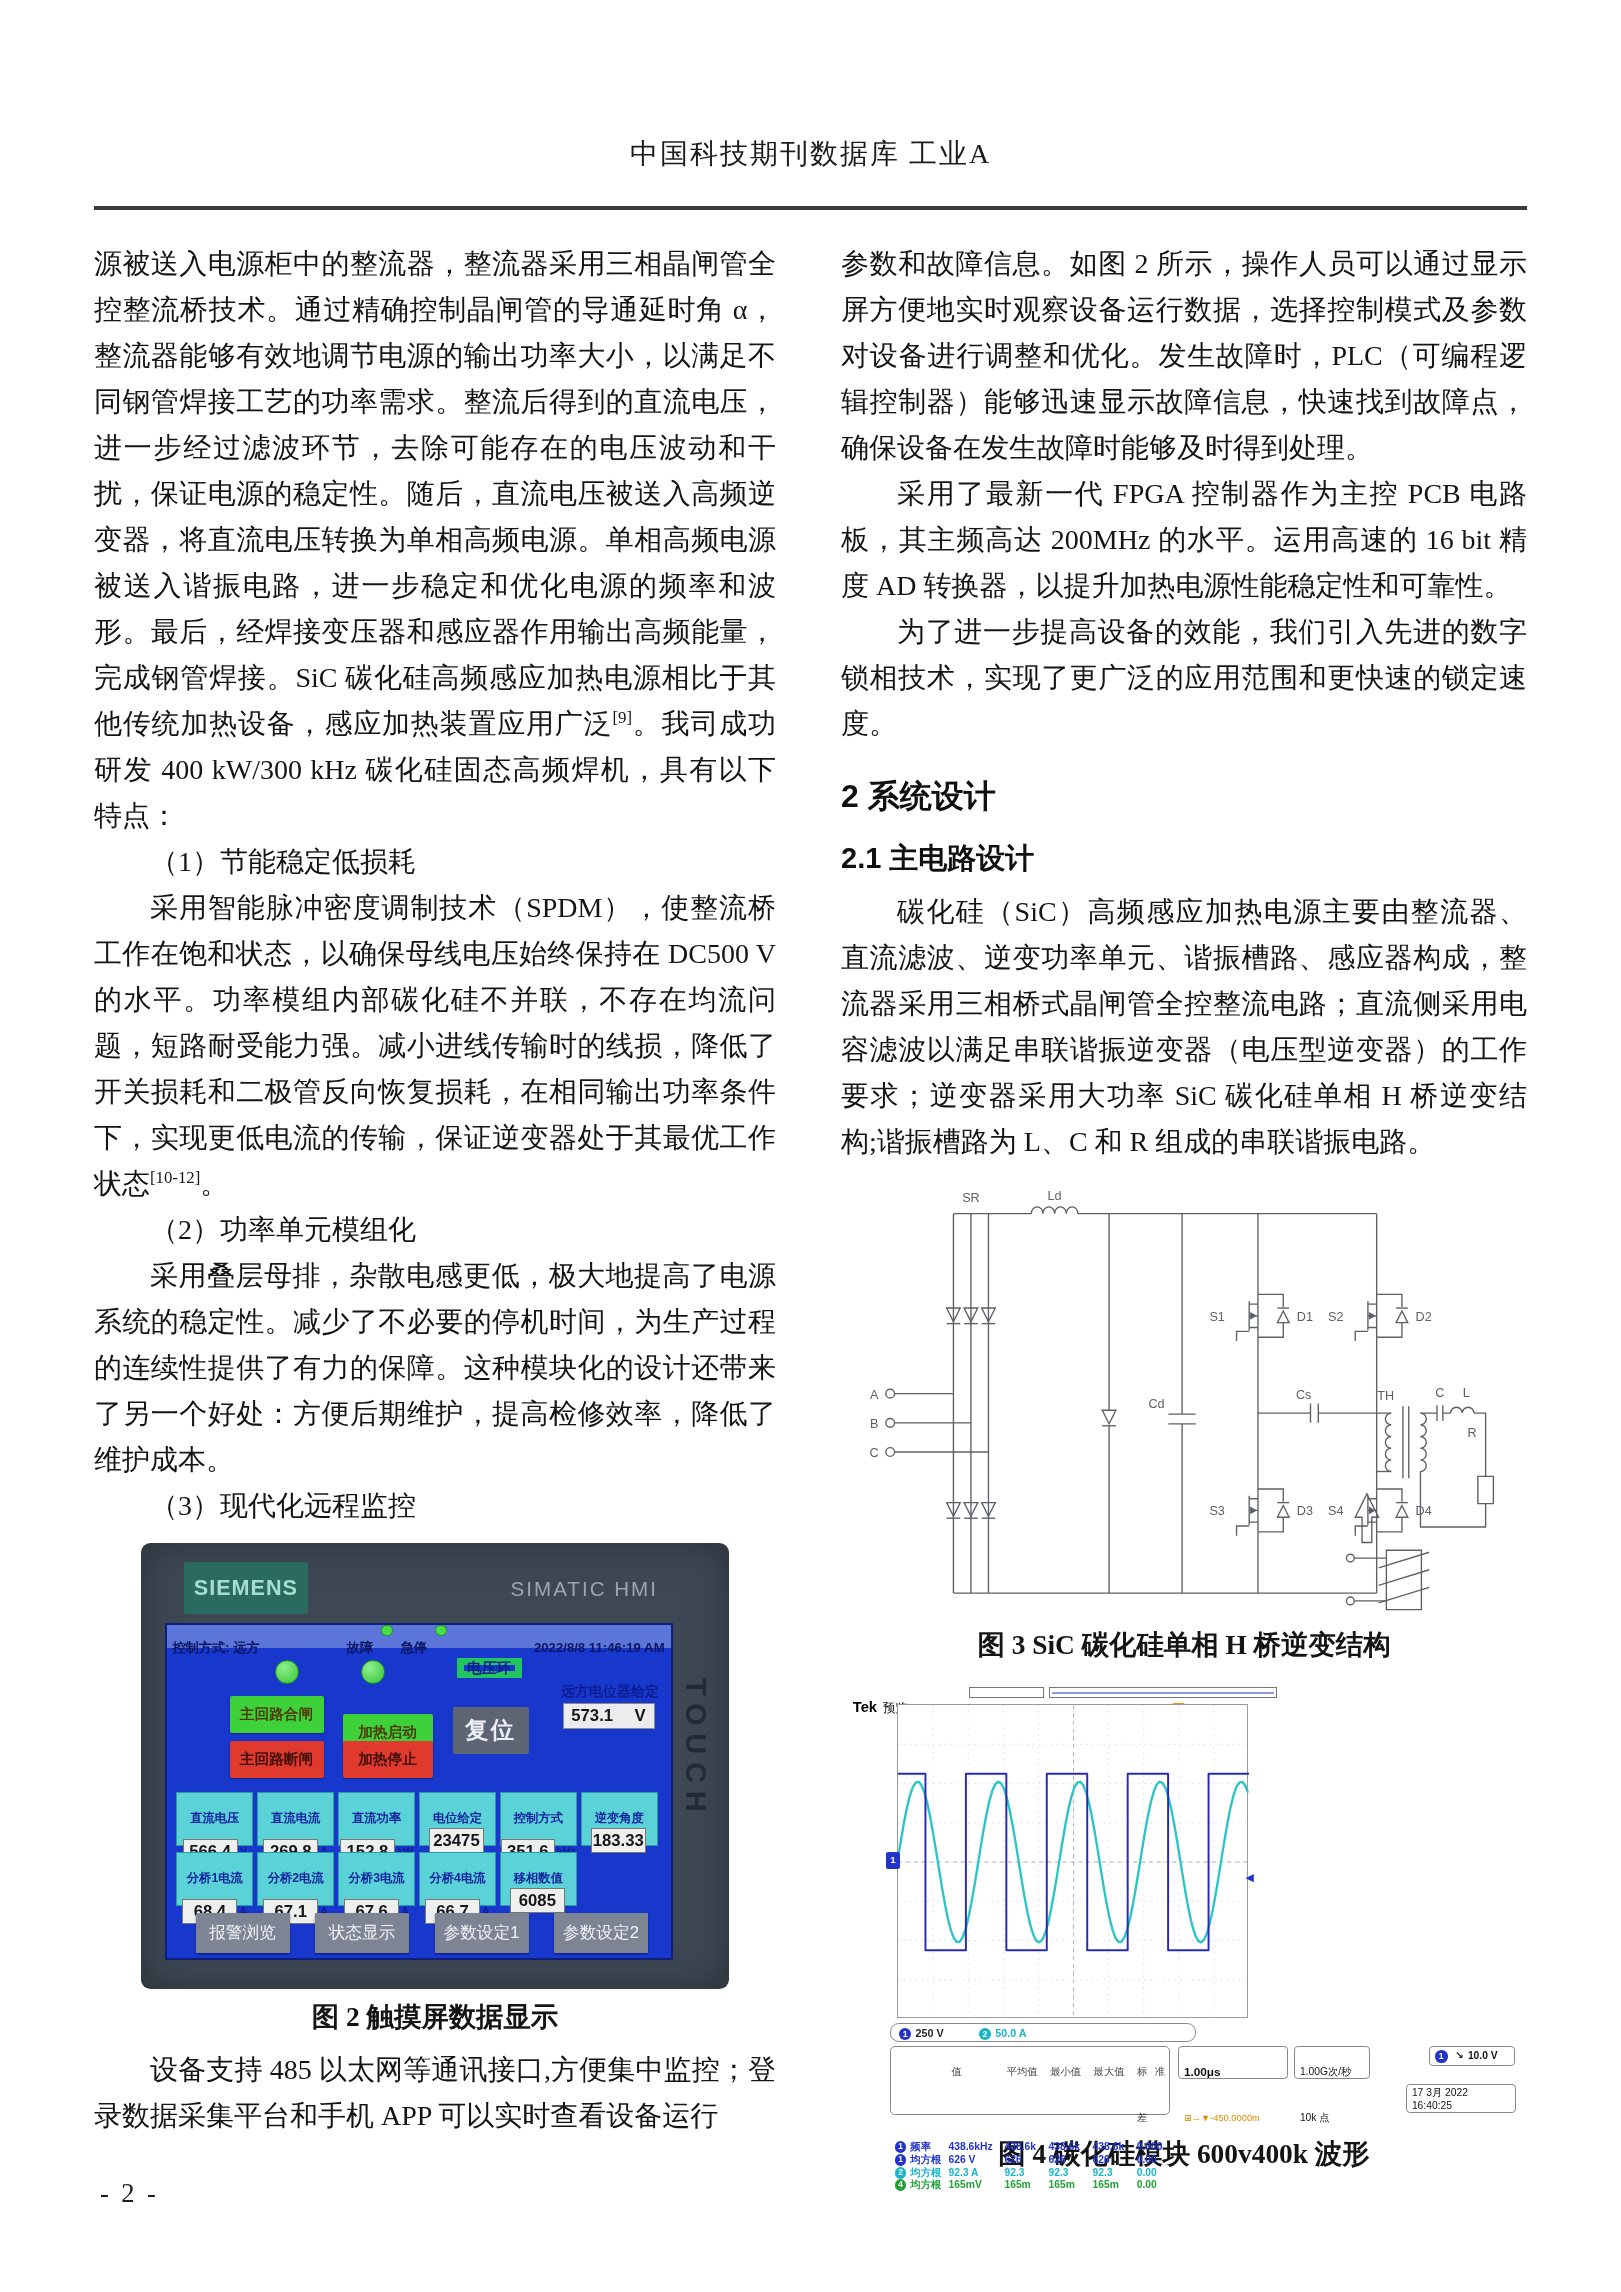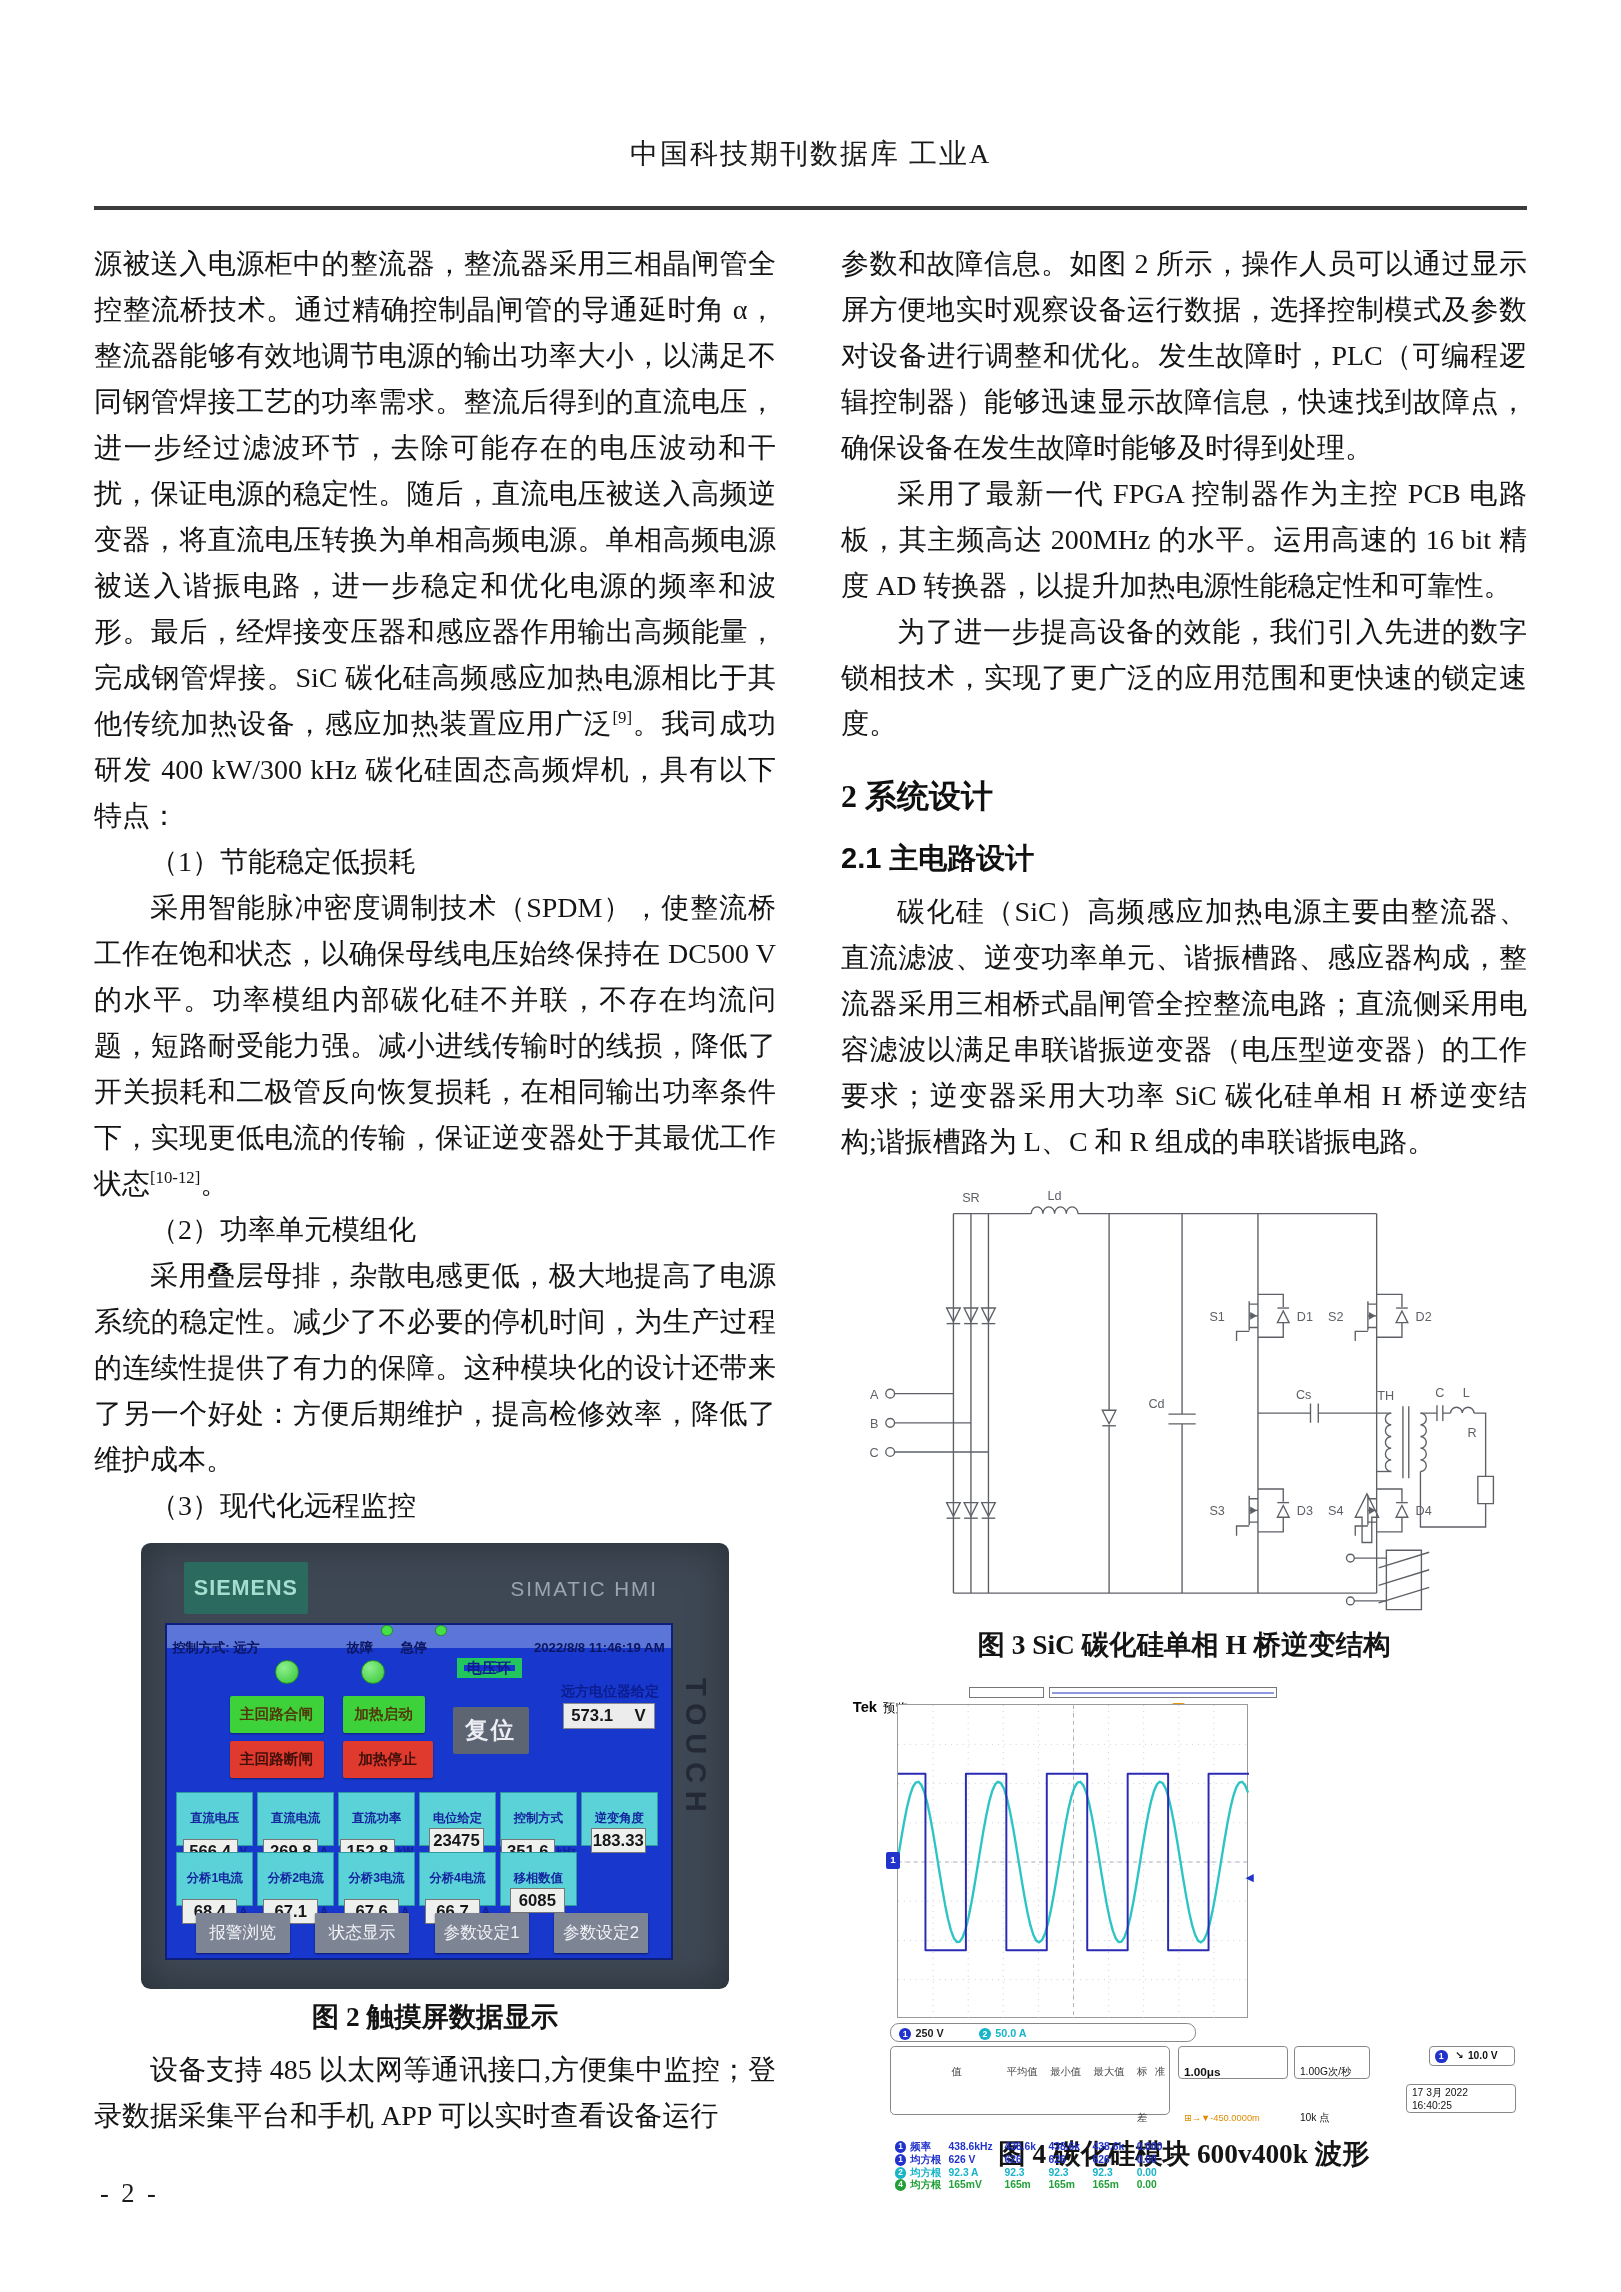--- a/index.html
+++ b/index.html
@@ -10,21 +10,21 @@
   .hdr{position:absolute;top:135px;left:0;width:100%;text-align:center;font-size:28px;letter-spacing:2px;color:#1b1b1b}
   .hdr-rule{position:absolute;top:206px;left:94px;width:1433px;height:3.9px;background:#3c3c3c}
   .pgnum{position:absolute;left:100px;top:2178px;font-size:26.5px;letter-spacing:2.9px;color:#1b1b1b}
   
   .col{position:absolute;top:241px;width:686px;font-size:28px;line-height:46px;text-align:justify}
   .col-left{left:94px;width:682px}
   .col-right{left:841px}
   .bp{margin:0}
   .bp.ind{text-indent:2em}
   sup{vertical-align:super;font-size:0.6em;line-height:0}
-  .sec{font-family:Liberation Serif, serif;font-weight:bold;font-size:32px;line-height:1.25;
+  .sec{font-family:Liberation Sans, sans-serif;font-weight:bold;font-size:32px;line-height:1.25;
        margin:29px 0 13.7px;color:#101010;text-align:left}
   .subsec{font-family:"Liberation Sans","DejaVu Sans",sans-serif;font-weight:bold;font-size:29px;line-height:1.25;
        margin:23.5px 0 13.7px;color:#101010;text-align:left}
   .caption{text-align:center;font-weight:bold;font-size:27.4px;line-height:39px;margin:9.8px 0 9.8px;text-indent:0}
   
   .fig2{position:relative;width:588px;height:446px;margin:13.7px 0 3.9px 47px;background:#3e4854;border-radius:9.8px;
         font-family:"Liberation Sans","DejaVu Sans",sans-serif;box-shadow:inset 0 0 39px rgba(0,0,0,.35)}
   .hmi-brand{position:absolute;left:43px;top:19.6px;background:#2b6a5e;color:#a5ddd0;font-weight:bold;font-size:21.6px;
              letter-spacing:1px;padding:2.9px 9.8px;border-radius:2px}
   .hmi-product{position:absolute;right:71px;top:23.5px;color:#9aa5b0;font-size:20.6px;letter-spacing:2px}
@@ -135,21 +135,21 @@
           <span class="dot"></span>
           <span class="sp"></span>
           <span>2022/8/8 11:46:19 AM</span>
         </div>
 
         <div class="ind-dot" style="left:108px;top:35px"></div>
         <div class="ind-dot" style="left:194px;top:35px"></div>
         <div class="vloop">电压环</div>
 
         <div class="hbtn green" style="left:63px;top:71px;width:94px;height:37px">主回路合闸</div>
-        <div class="hbtn green" style="left:176px;top:71px;width:82px;height:37px">加热启动</div>
+        <div class="hbtn green" style="left:176px;top:89px;width:90px;height:37px">加热启动</div>
         <div class="hbtn red" style="left:63px;top:116px;width:94px;height:37px">主回路断闸</div>
         <div class="hbtn red" style="left:176px;top:116px;width:90px;height:37px">加热停止</div>
         <div class="hbtn gray" style="left:286px;top:82px;width:76px;height:47px">复位</div>
 
         <div class="rlabel">远方电位器给定</div>
         <div class="rvalue">
           <span>573.1</span>
           <span>V</span>
         </div>
 

